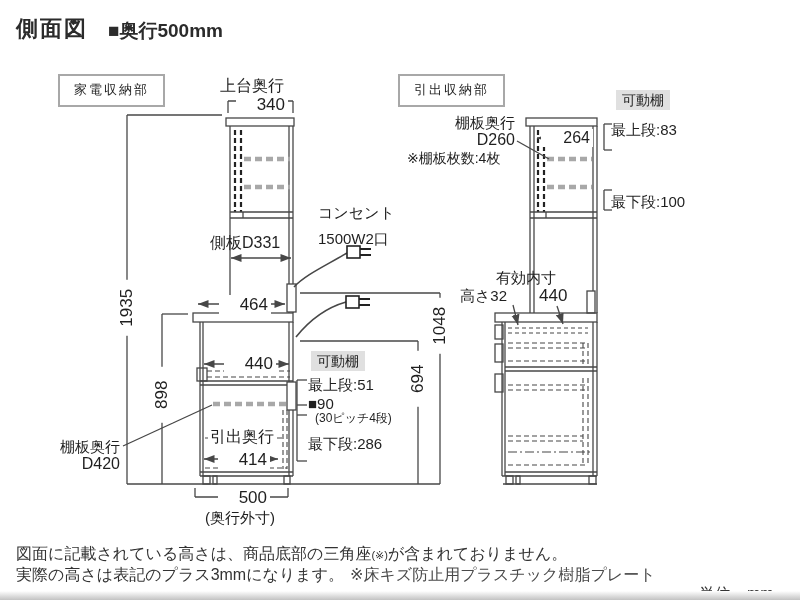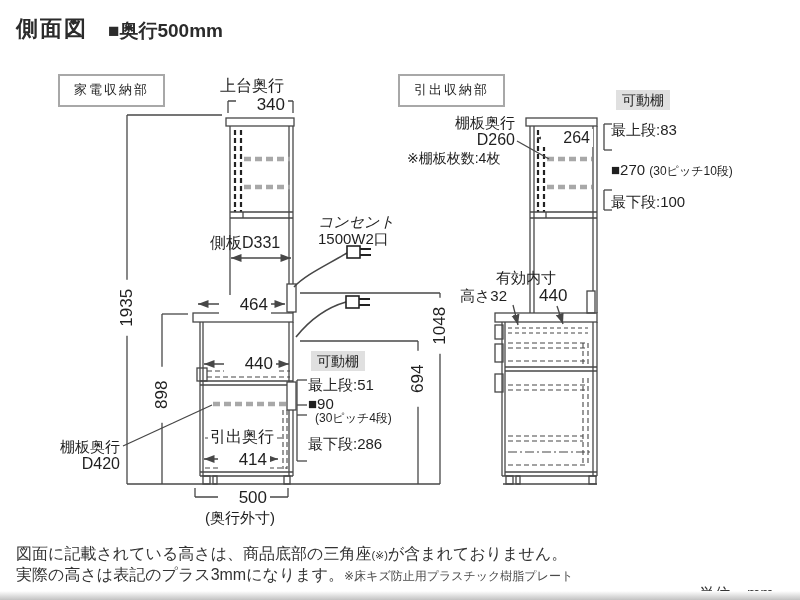--- a/index.html
+++ b/index.html
@@ -12,21 +12,21 @@
   .boxlbl{border:2px solid #a8a8a8;padding:7px 14px;font-size:13px;letter-spacing:2px;background:#fff;}
   .cap{font-size:15px;}
   .cap16{font-size:16px;}
   .dim{font-size:17px;background:#fff;padding:0 3px;text-align:right;}
   .dimv{font-size:17px;background:#fff;width:56px;text-align:center;transform:rotate(-90deg);}
   .graybadge{background:#e0e0e0;padding:2px 6px;font-size:14px;}
   .shelfinfo{font-size:15px;}
   .pitchnote{font-size:12px;}
   .ralign{text-align:right;}
   .foot{font-size:16px;color:#333;}
-  .foot-small{font-size:12px;color:#4a4a4a;}
+  .foot-small{font-size:16px;color:#4a4a4a;margin-left:6px;}
   .foot-sup{font-size:11px;}
   #bottombar{position:absolute;left:0;bottom:0;width:800px;height:9px;
              background:linear-gradient(to bottom,#ffffff,#c2c2c2);}
 </style>
 </head>
 <body>
 
 <div id="stage">
 
   <svg id="diagram-svg" width="800" height="600" viewBox="0 0 800 600">
@@ -205,21 +205,21 @@
     </g>
   </svg>
 
   <div class="lbl t-head" style="left:16px;top:16px;">側面図</div>
   <div class="lbl t-sub" style="left:108px;top:20px;">■奥行500mm</div>
 
   <div class="lbl boxlbl" style="left:58px;top:74px;">家電収納部</div>
   <div class="lbl cap16" style="left:220px;top:77px;">上台奥行</div>
   <div class="lbl dim" style="left:236px;top:95px;width:46px;">340</div>
   <div class="lbl cap16" style="left:210px;top:234px;">側板D331</div>
-  <div class="lbl cap" style="left:318px;top:213px;font-style:italic;">コンセント</div>
+  <div class="lbl cap" style="left:318px;top:204px;">コンセント</div>
   <div class="lbl cap" style="left:318px;top:230px;">1500W2口</div>
   <div class="lbl dim" style="left:219px;top:295px;width:46px;">464</div>
   <div class="lbl dim" style="left:224px;top:354px;width:46px;">440</div>
   <div class="lbl dimv" style="left:99px;top:298px;">1935</div>
   <div class="lbl dimv" style="left:134px;top:385px;">898</div>
   <div class="lbl dimv" style="left:390px;top:369px;">694</div>
   <div class="lbl dimv" style="left:412px;top:316px;">1048</div>
 
   <div class="lbl graybadge" style="left:311px;top:351px;">可動棚</div>
   <div class="lbl shelfinfo" style="left:308px;top:376px;">最上段:51</div>
@@ -241,24 +241,20 @@
 
   <div class="lbl cap ralign" style="left:445px;top:114px;width:70px;">
     <div>棚板奥行</div>
     <div style="font-size:16px;">D260</div>
   </div>
   <div class="lbl" style="left:407px;top:150px;font-size:14px;">※棚板枚数:4枚</div>
   <div class="lbl dim" style="left:541px;top:129px;width:46px;font-size:16px;">264</div>
 
   <div class="lbl graybadge" style="left:616px;top:90px;">可動棚</div>
   <div class="lbl shelfinfo" style="left:611px;top:121px;">最上段:83</div>
-  <div class="lbl shelfinfo" style="left:611px;top:161px;">
-    <span>■270</span>
-    <span class="pitchnote">(30ピッチ10段)</span>
-  </div>
   <div class="lbl shelfinfo" style="left:611px;top:193px;">最下段:100</div>
 
   <div class="lbl cap" style="left:460px;top:269px;margin-left:36px;">有効内寸</div>
   <div class="lbl cap" style="left:460px;top:287px;">高さ32</div>
   <div class="lbl" style="left:539px;top:286px;font-size:17px;">440</div>
 
   <div class="lbl foot" style="left:16px;top:545px;">
     <span>図面に記載されている高さは、商品底部の三角座</span><span class="foot-sup">(※)</span><span>が含まれておりません。</span>
   </div>
   <div class="lbl foot" style="left:16px;top:566px;">

